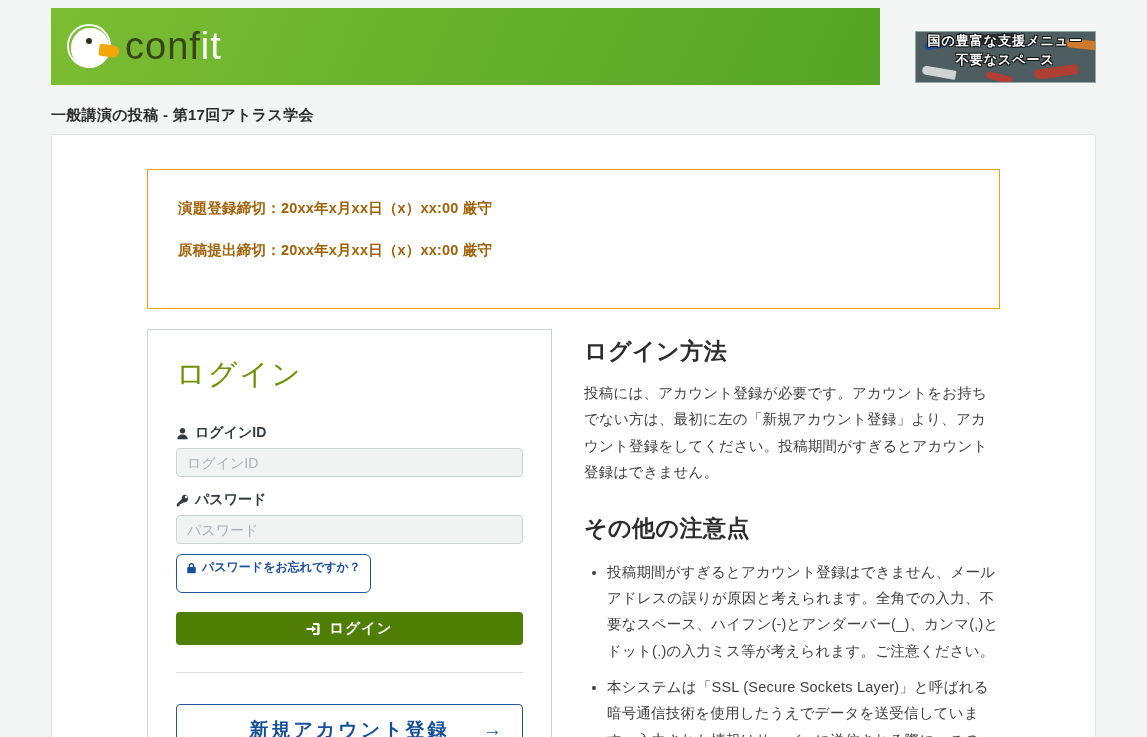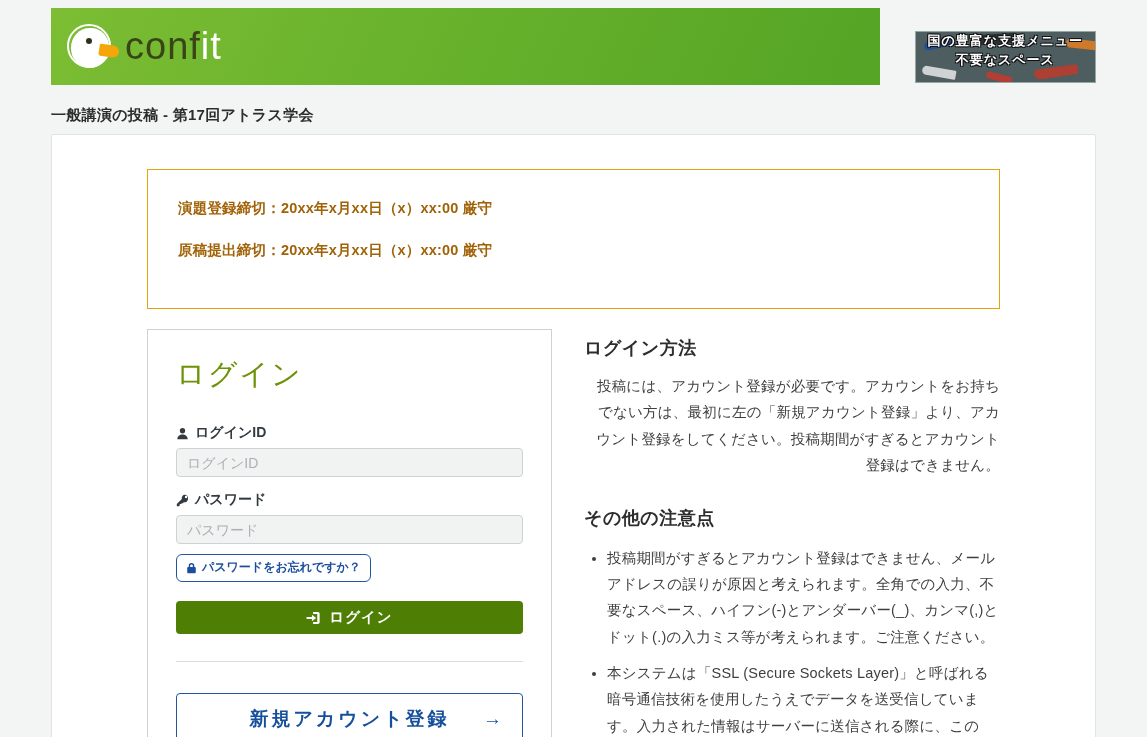--- a/index.html
+++ b/index.html
@@ -53,35 +53,35 @@
 
   
   .login-card { width:405px; flex:none; border:1px solid #c9d2d6; padding:25px 28px 12px; background:#fff; }
   .login-heading { color:#6e9206; font-size:29px; font-weight:400; letter-spacing:2px; margin-bottom:29px; }
   .field-label { display:flex; align-items:center; gap:6px; font-size:14px; font-weight:bold; color:#333a40; margin-bottom:6px; }
   .text-input { width:100%; height:29px; background:#f1f3f3; border:1px solid #ccd3d5; border-radius:4px; padding:0 10px; font-size:14px; color:#333;
     font-family:"Liberation Sans","DejaVu Sans",sans-serif; }
   .text-input::placeholder { color:#a9b1b5; opacity:1; }
   .field { margin-bottom:14px; }
   .forgot-btn { display:inline-flex; align-items:center; gap:5px; border:1px solid #2456a0; border-radius:6px; background:#fff;
-    color:#1b4f9e; font-weight:bold; font-size:12px; padding:4px 9px 5px; margin-top:-4px; cursor:pointer;
+    color:#1b4f9e; font-weight:bold; font-size:12px; padding:4px 9px 16px; margin-top:-4px; cursor:pointer;
     font-family:"Liberation Sans","DejaVu Sans",sans-serif; }
   .login-btn { width:100%; height:33px; background:#4e7e04; border:none; border-radius:4px; color:#fff; font-weight:bold; font-size:14.5px;
     margin-top:19px; display:flex; align-items:center; justify-content:center; gap:8px; letter-spacing:1px; cursor:pointer;
     font-family:"Liberation Sans","DejaVu Sans",sans-serif; }
   .divider { border:none; border-top:1px solid #d9dddf; margin:27px 0 31px; }
   .register-btn { width:100%; height:52px; background:#fff; border:1px solid #2456a0; border-radius:4px; color:#164f9b; font-weight:bold;
     font-size:19px; letter-spacing:3px; display:flex; align-items:center; justify-content:center; position:relative; cursor:pointer;
     font-family:"Liberation Sans","DejaVu Sans",sans-serif; }
   .register-arrow { position:absolute; right:20px; font-size:19px; font-weight:400; letter-spacing:0; }
 
   
   .info-col { flex:1; padding-top:7px; }
-  .info-heading { font-size:18px; font-weight:bold; color:#2d2d2d; margin-bottom:13px; letter-spacing:.5px; }
-  .info-text { font-size:14.5px; color:#3f3f3f; line-height:1.82; margin-bottom:27px; letter-spacing:.2px;text-align:right; }
+  .info-heading { font-size:23px; font-weight:bold; color:#2d2d2d; margin-bottom:13px; letter-spacing:.5px; }
+  .info-text { font-size:14.5px; color:#3f3f3f; line-height:1.82; margin-bottom:27px; letter-spacing:.2px; }
   .notes-list { list-style:disc; padding-left:23px; margin-top:15px; }
   .notes-list li { font-size:14.5px; color:#3f3f3f; line-height:1.82; margin-bottom:10px; letter-spacing:.2px; }
 </style>
 </head>
 <body>
 
 <div class="page">
 
   <header class="top">
     <div class="brandbar">

